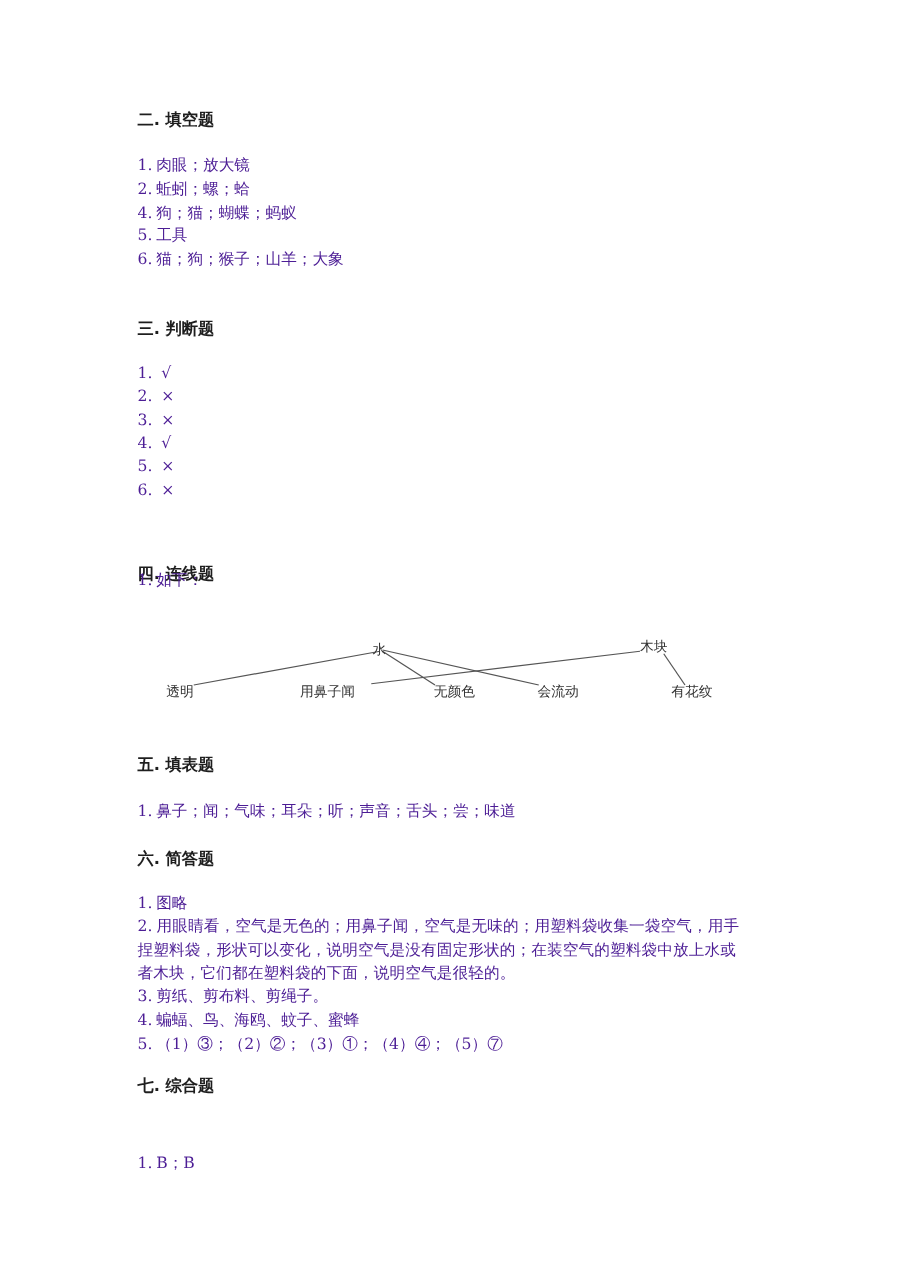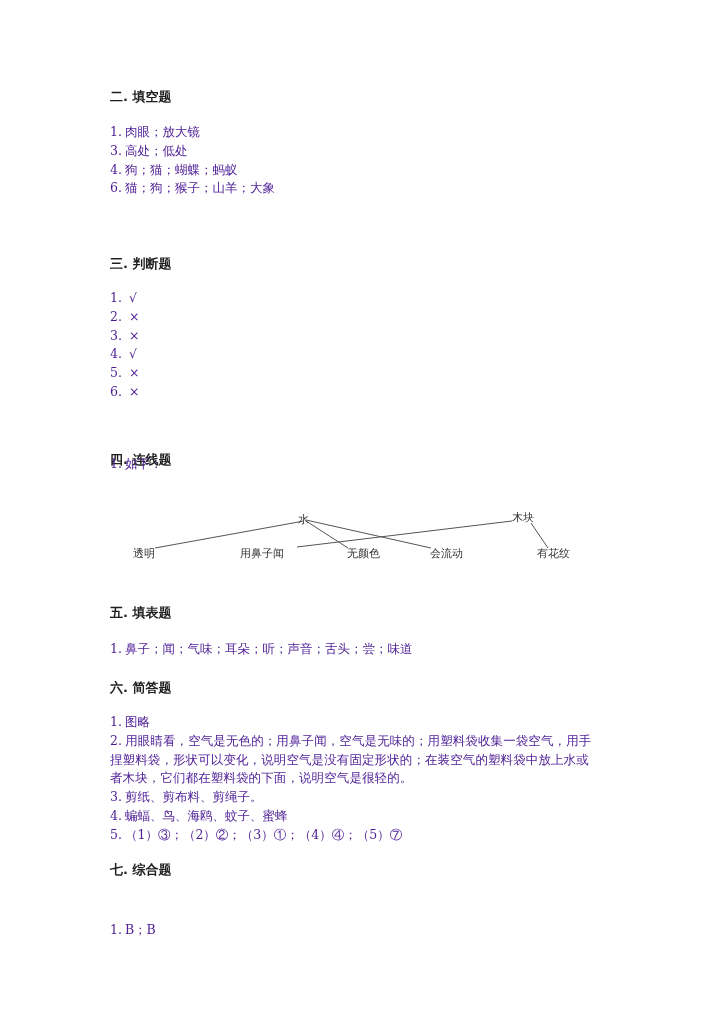--- a/index.html
+++ b/index.html
@@ -64,22 +64,23 @@
     }
   </style>
 </head>
 <body>
 
 <div class="page">
 
   <div class="heading" style="top:89px;">二. 填空题</div>
   <div class="lines" style="top:123px;">
     <div class="line"><span class="num">1.</span><span>肉眼；放大镜</span></div>
-    <div class="line"><span class="num">3.</span><span>高处；低处</span></div>
+    <div class="line"><span class="num">2.</span><span>蚯蚓；螺；蛤</span></div>
     <div class="line"><span class="num">4.</span><span>狗；猫；蝴蝶；蚂蚁</span></div>
+    <div class="line"><span class="num">5.</span><span>工具</span></div>
     <div class="line"><span class="num">6.</span><span>猫；狗；猴子；山羊；大象</span></div>
   </div>
 
   <div class="heading" style="top:256px;">三. 判断题</div>
   <div class="lines" style="top:289px;">
     <div class="line"><span class="num">1.</span> <span>√</span></div>
     <div class="line"><span class="num">2.</span> <span>×</span></div>
     <div class="line"><span class="num">3.</span> <span>×</span></div>
     <div class="line"><span class="num">4.</span> <span>√</span></div>
     <div class="line"><span class="num">5.</span> <span>×</span></div>

